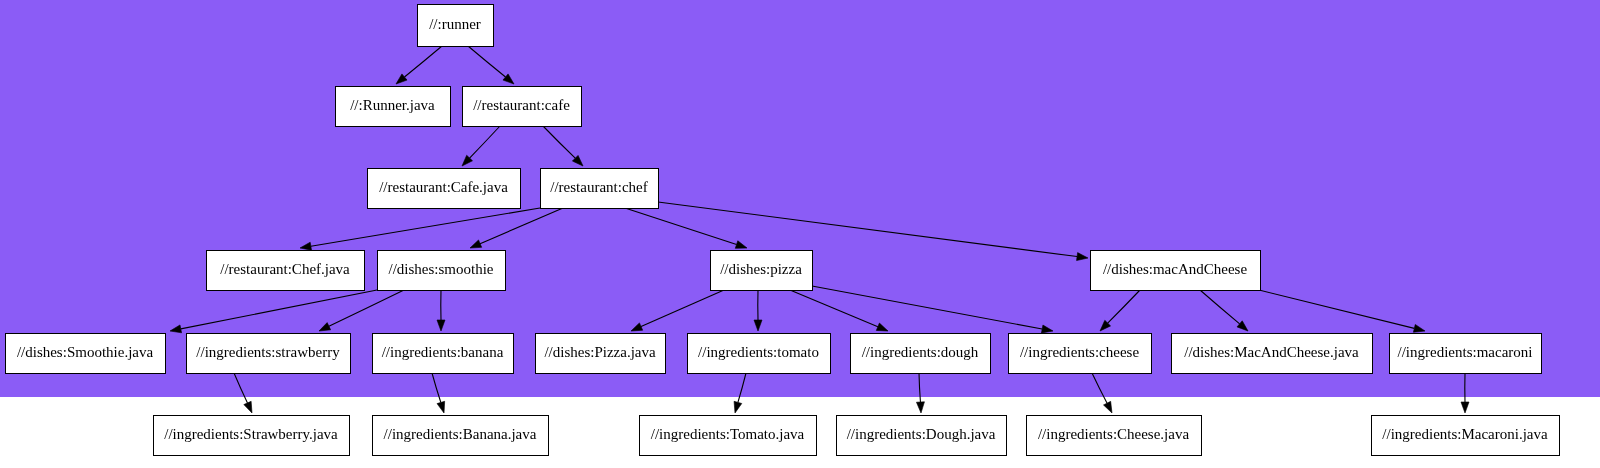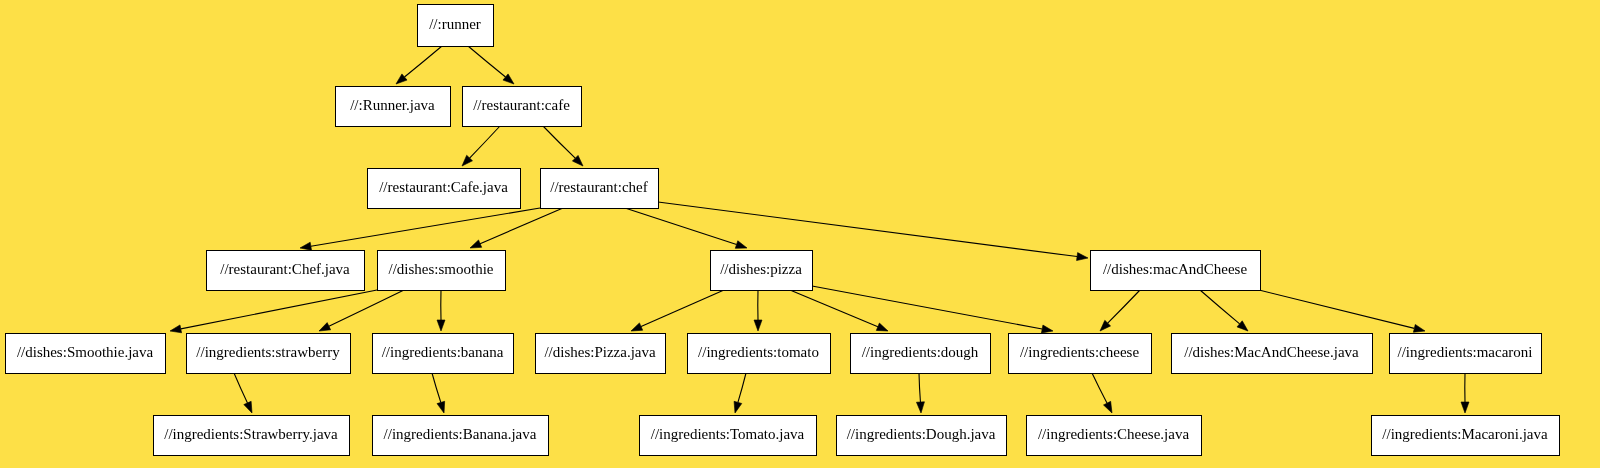--- a/index.html
+++ b/index.html
@@ -10,22 +10,22 @@
   }
   body {
     width: 1600px;
     height: 468px;
     font-family: "Liberation Serif", "DejaVu Serif", serif;
     overflow: hidden;
   }
   #graph-root {
     position: relative;
     width: 1600px;
-    height: 468px;
-    background: #fde047;
+    height: 397px;
+    background: #8b5cf6;
   }
   svg#graph-canvas {
     position: absolute;
     top: 0;
     left: 0;
     width: 1600px;
     height: 468px;
     display: block;
     shape-rendering: geometricPrecision;
   }

